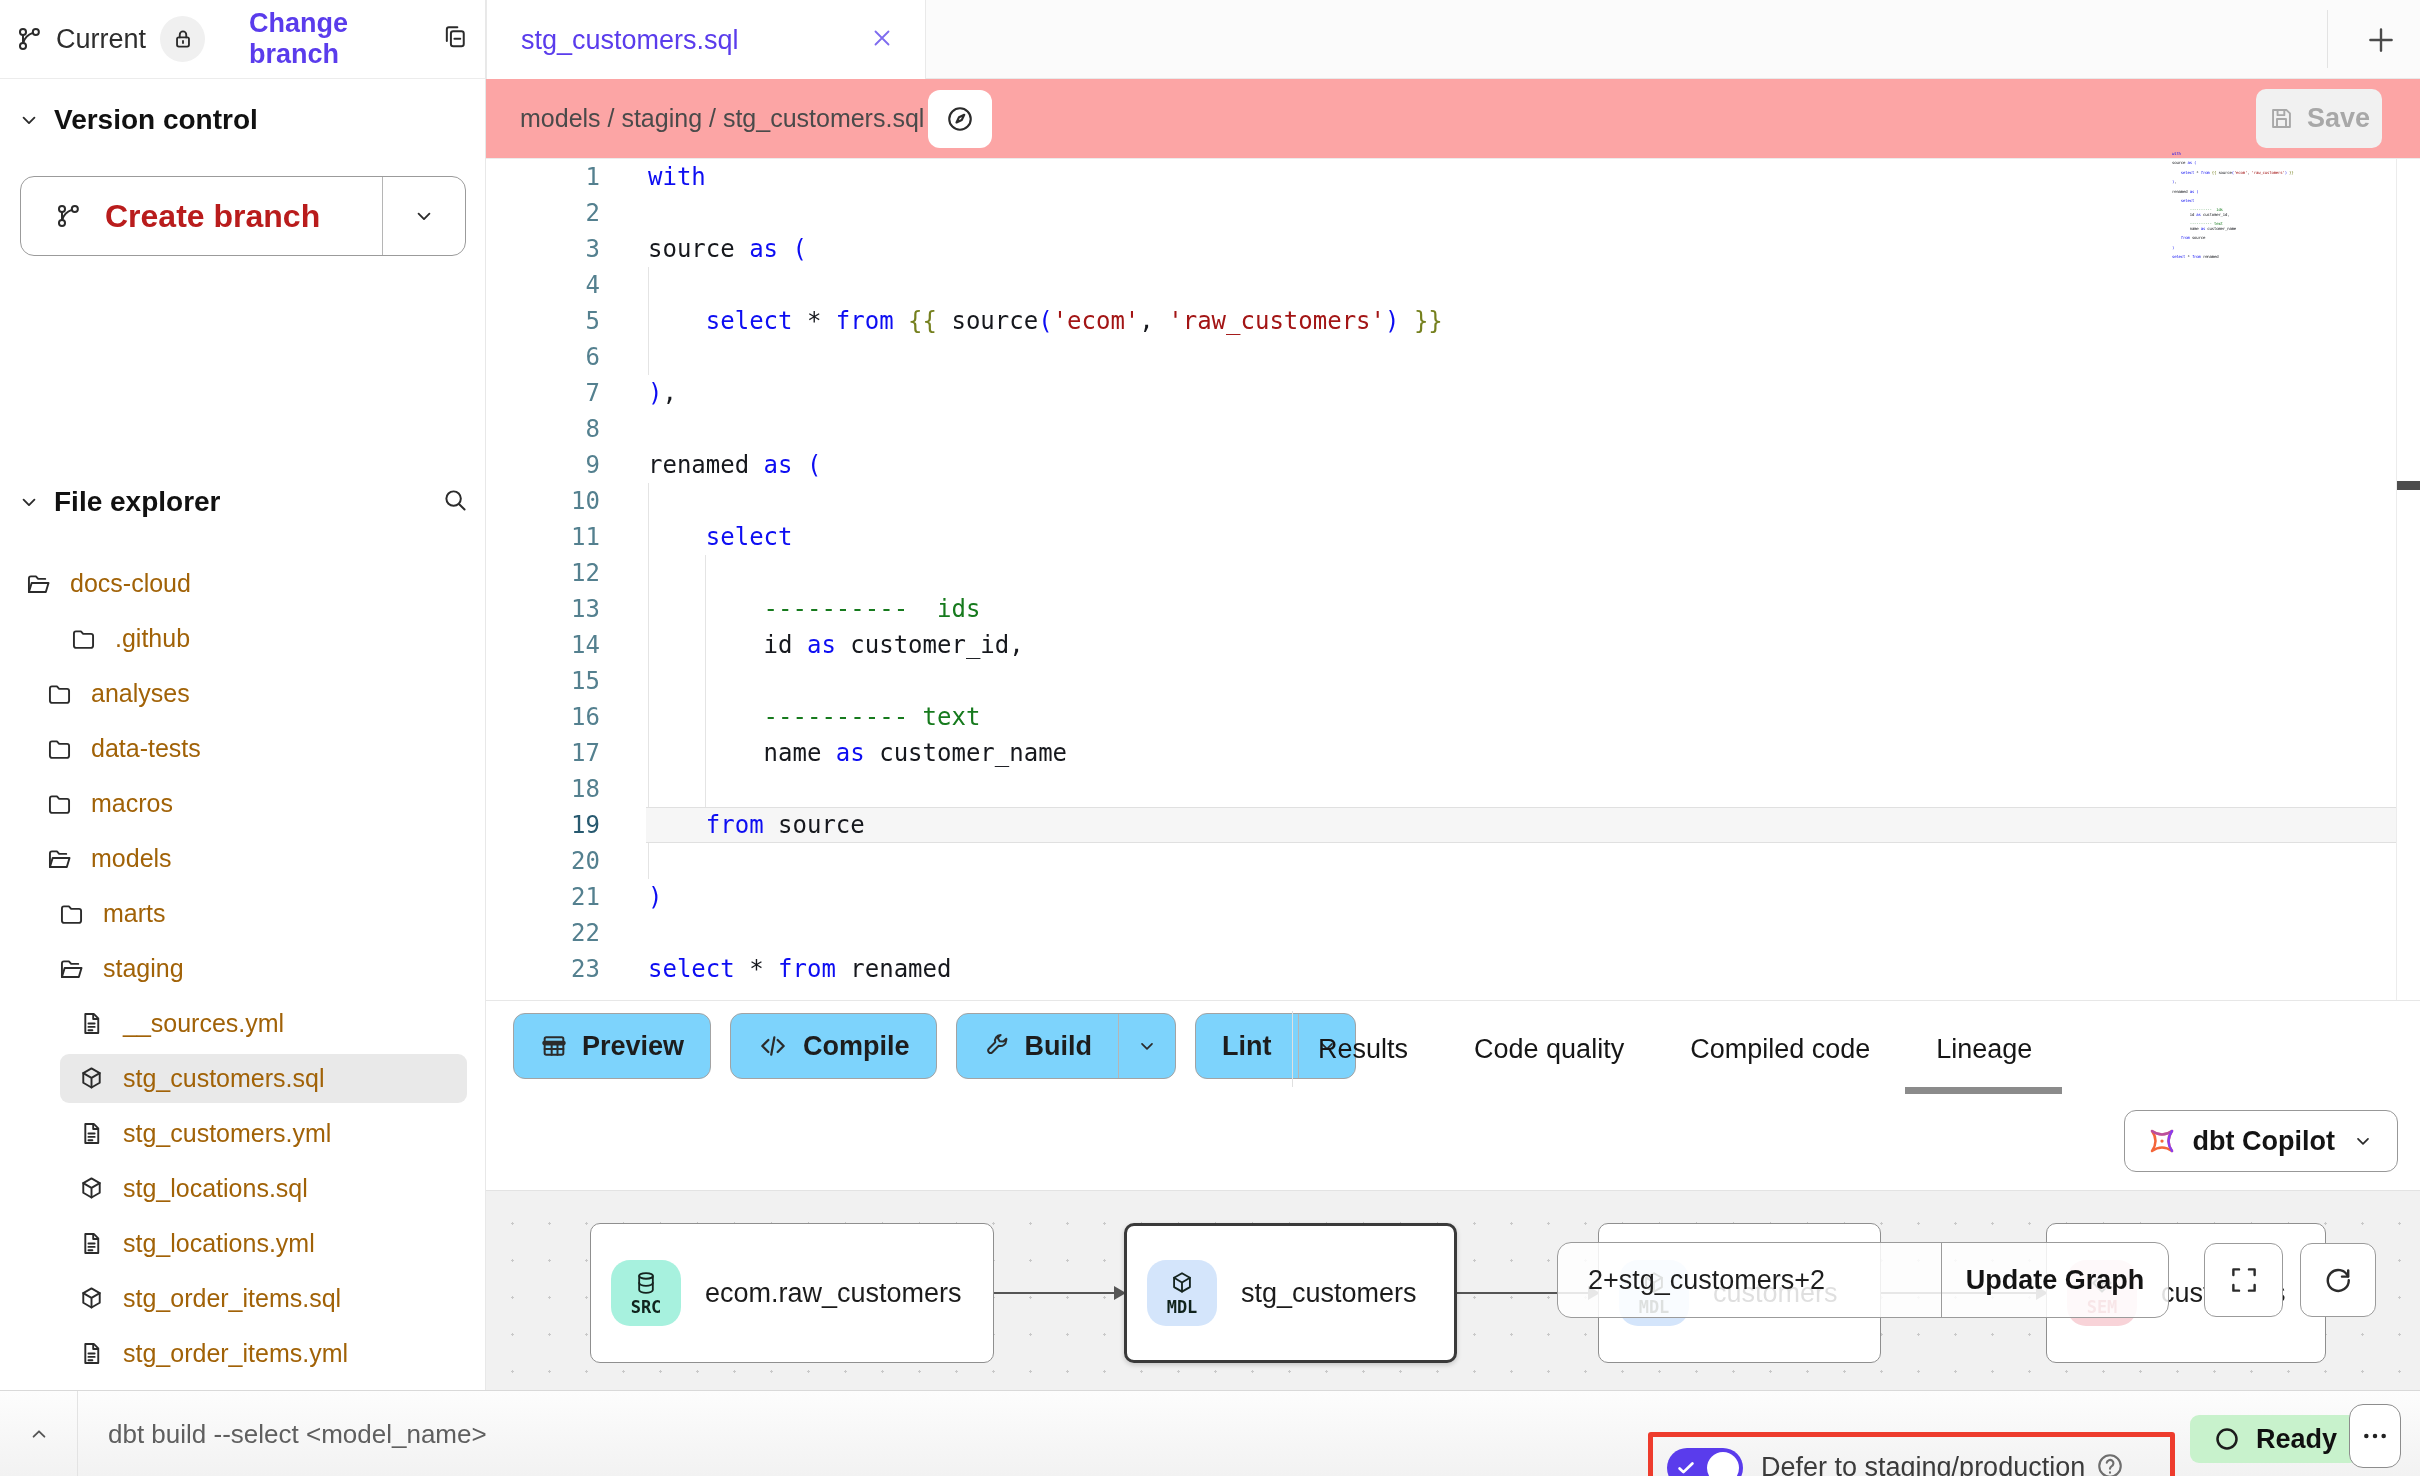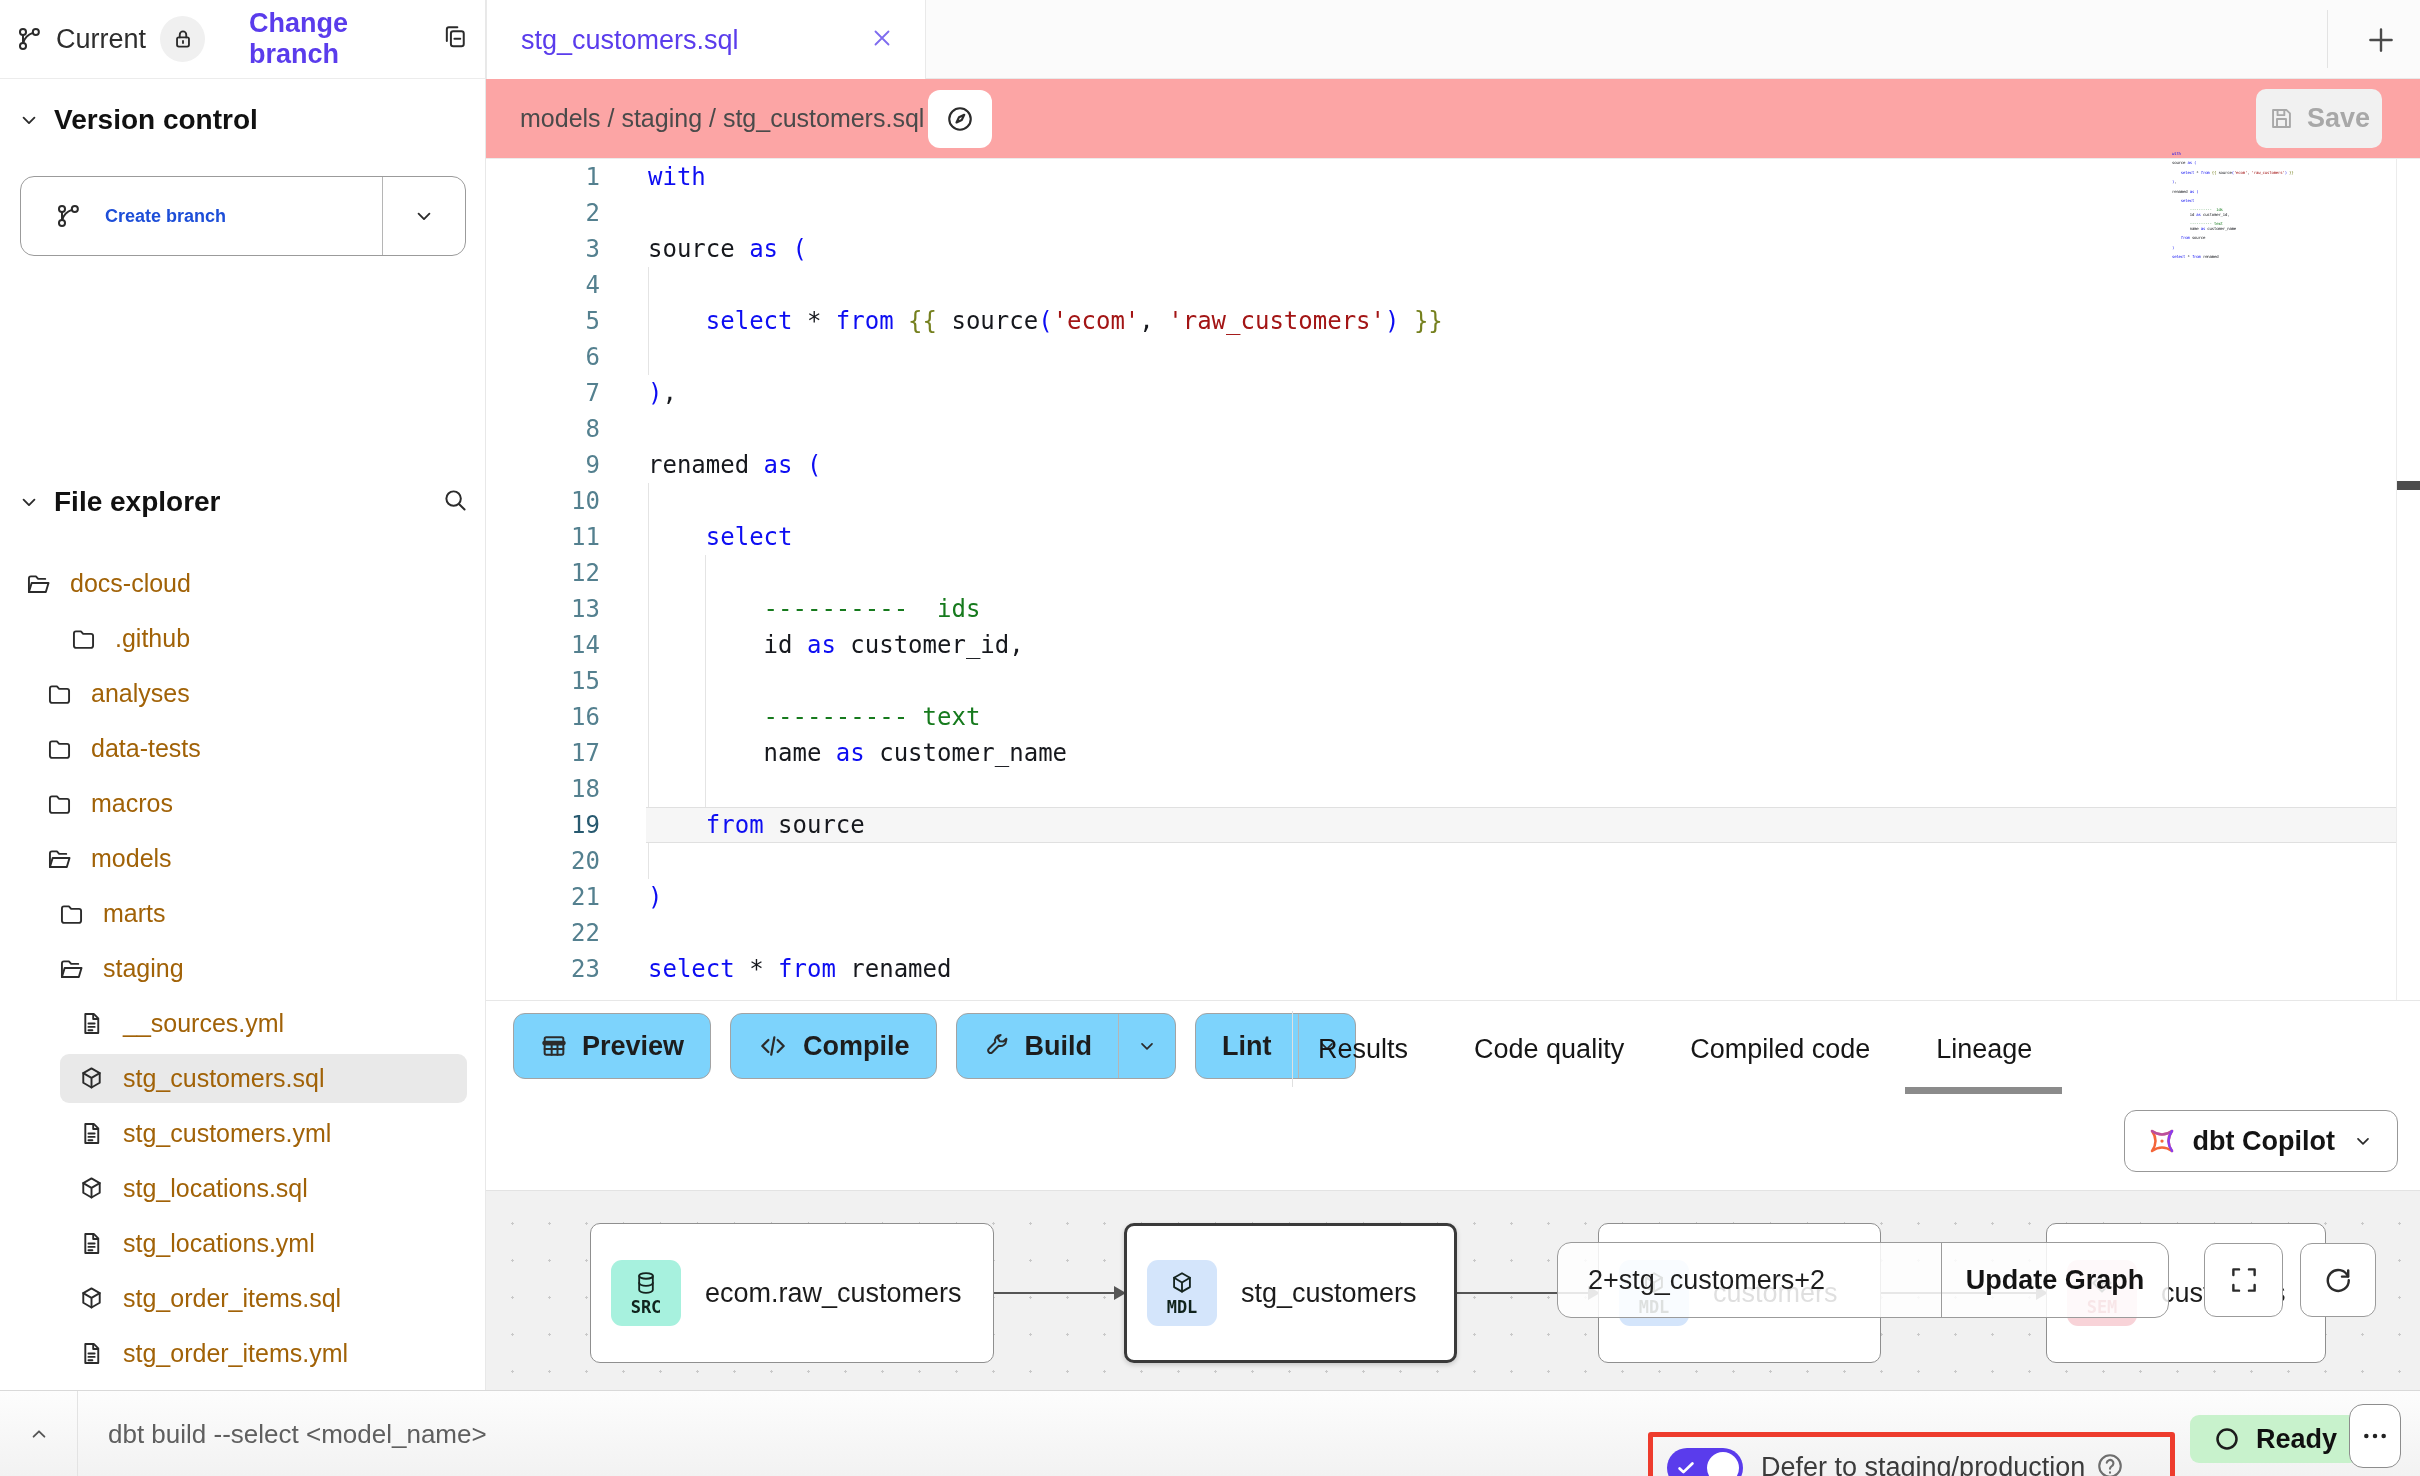--- a/index.html
+++ b/index.html
@@ -13,21 +13,21 @@
   #sb-header { position:absolute; left:0; top:0; width:100%; height:79px; border-bottom:1px solid #ececec; display:flex; align-items:center; padding:0 16px; }
   #branch-name { font-size:27px; font-weight:500; color:#2d2d2d; margin-left:12px; }
   #lock-badge { width:46px; height:46px; border-radius:50%; background:#f0f0f0; display:flex; align-items:center; justify-content:center; margin-left:14px; }
   #change-branch { font-size:27px; font-weight:600; color:#5a3cec; margin-left:44px; cursor:pointer; }
   #copy-btn { margin-left:auto; }
   .sec-head { display:flex; align-items:center; gap:12px; padding:0 16px; height:48px; }
   .sec-title { font-size:28px; font-weight:700; color:#111; }
   #vc-head { position:absolute; top:96px; left:0; width:100%; }
   #create-branch { position:absolute; left:20px; top:176px; width:446px; height:80px; border:1.6px solid #9b9b9b; border-radius:14px; background:#fff; display:flex; align-items:center; cursor:pointer; }
   #cb-main { flex:1; display:flex; align-items:center; gap:22px; padding-left:34px; height:100%; border-right:1px solid #b5b5b5; }
-  #cb-label { font-size:18px; font-weight:600; color:#1d4ed8;text-align:center; }
+  #cb-label { font-size:32px; font-weight:600; color:#b91c1c;text-align:center; }
   #cb-caret { width:82px; height:100%; display:flex; align-items:center; justify-content:center; }
   #fe-head { position:absolute; top:478px; left:0; width:100%; }
   #fe-search { margin-left:auto; }
   #file-list { position:absolute; top:556px; left:0; width:100%; }
   .fe-item { position:relative; height:55px; display:flex; align-items:center; gap:18px; cursor:pointer; }
   .fe-item.sel::before { content:""; position:absolute; left:60px; right:18px; top:3px; bottom:3px; background:#e9e9e9; border-radius:9px; }
   .fe-item > * { position:relative; z-index:1; }
   .fe-label { font-size:25px; color:#a16207; }
   .fe-ic { width:27px; height:27px; }
 
@@ -82,21 +82,21 @@
   
   #copilot-strip { position:absolute; left:486px; top:1096px; width:1934px; height:94px; background:#fff; }
   #copilot-btn { position:absolute; right:22px; top:14px; height:62px; border:1.6px solid #989898; border-radius:12px; background:#fff; display:flex; align-items:center; gap:16px; padding:0 22px; cursor:pointer; }
   #copilot-label { font-size:27px; font-weight:700; color:#141414; }
 
   
   #canvas { position:absolute; left:486px; top:1190px; width:1934px; height:200px; background:#f1f1f1; border-top:1px solid #e3e3e3;
             background-image:radial-gradient(#c9c9c9 1.3px, transparent 1.4px); background-size:37px 37px; background-position:8px 14px; }
   .node { position:absolute; background:#fff; border:1.6px solid #8f8f8f; border-radius:10px; display:flex; align-items:center; z-index:2; cursor:pointer; }
   .node.selected { border:3px solid #3a3a3a; box-shadow:0 2px 5px rgba(0,0,0,0.18); }
-  .nbadge { width:70px; height:66px; border-radius:11px; margin-left:20px; display:flex; flex-direction:column; align-items:center; justify-content:center; gap:1px; }
+  .nbadge { width:70px; height:66px; border-radius:19px; margin-left:20px; display:flex; flex-direction:column; align-items:center; justify-content:center; gap:1px; }
   .bic { width:26px; height:26px; stroke:#15241f; }
   .btxt { font-size:17px; font-weight:600; color:#10231c; font-family:"DejaVu Sans Mono", monospace; }
   .nlabel { font-size:27px; font-weight:500; color:#1c1c1c; margin-left:24px; white-space:nowrap; }
   .edge { position:absolute; height:2px; background:#555; z-index:1; }
   .edge .arrow { position:absolute; right:-2px; top:-6px; width:0; height:0; border-left:12px solid #555; border-top:7px solid transparent; border-bottom:7px solid transparent; }
   #selector-bar { position:absolute; left:1071px; top:51px; width:612px; height:76px; background:rgba(255,255,255,0.86); border:1.6px solid #9b9b9b; border-radius:14px; display:flex; z-index:5; }
   #selector-input { flex:1; display:flex; align-items:center; padding-left:30px; font-size:27px; color:#1e1e1e; border-right:1px solid #9b9b9b; }
   #update-graph { width:226px; display:flex; align-items:center; justify-content:center; font-size:27px; font-weight:600; color:#141414; cursor:pointer; }
   .canvas-btn { position:absolute; top:52px; width:79px; height:74px; background:#fff; border:1.6px solid #9b9b9b; border-radius:12px; display:flex; align-items:center; justify-content:center; z-index:6; cursor:pointer; }
   #fullscreen-btn { left:1718px; }

